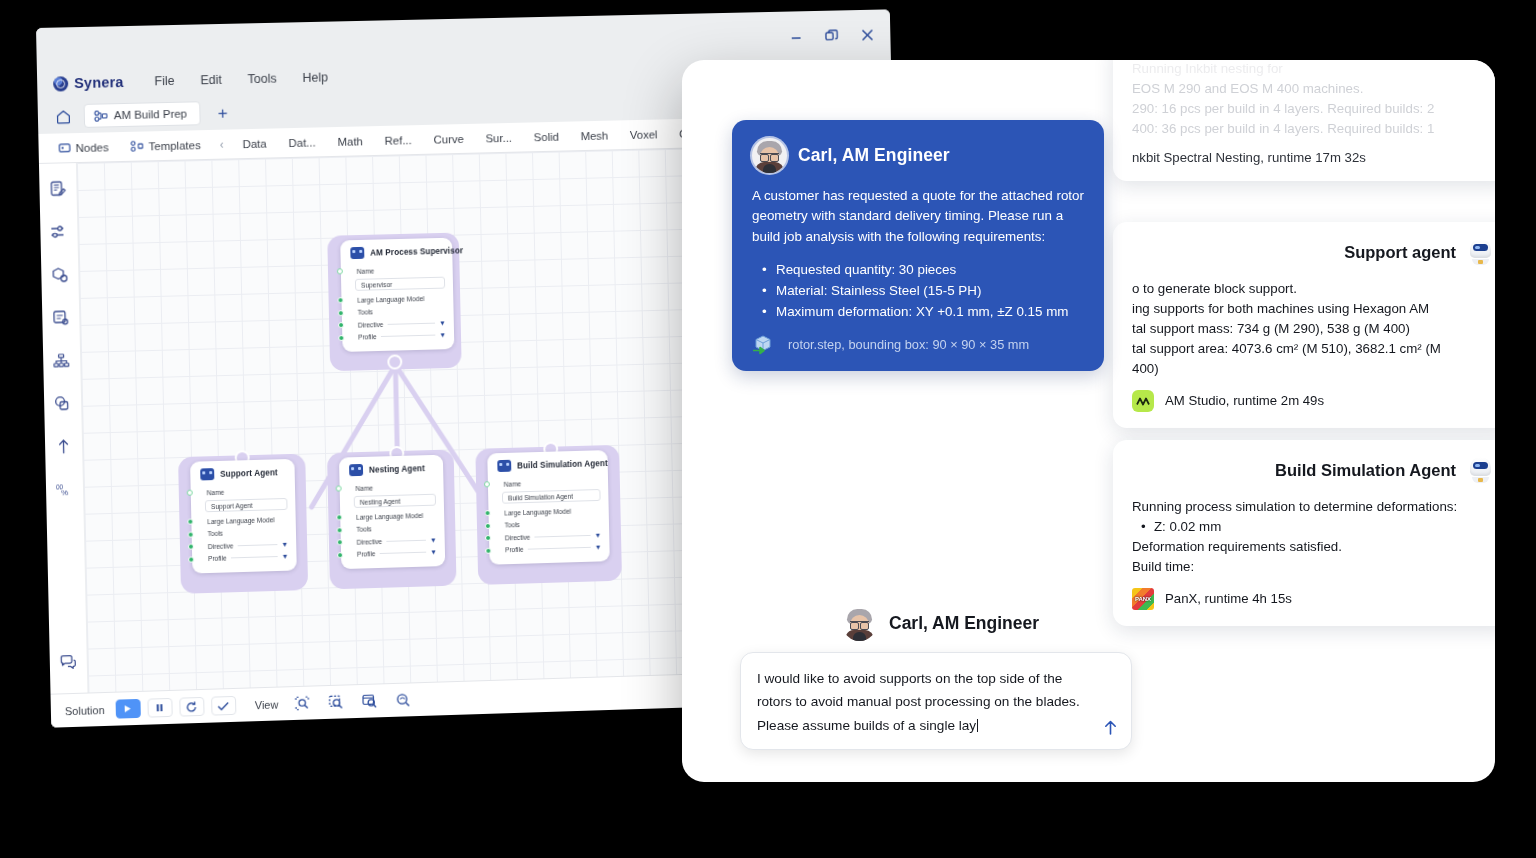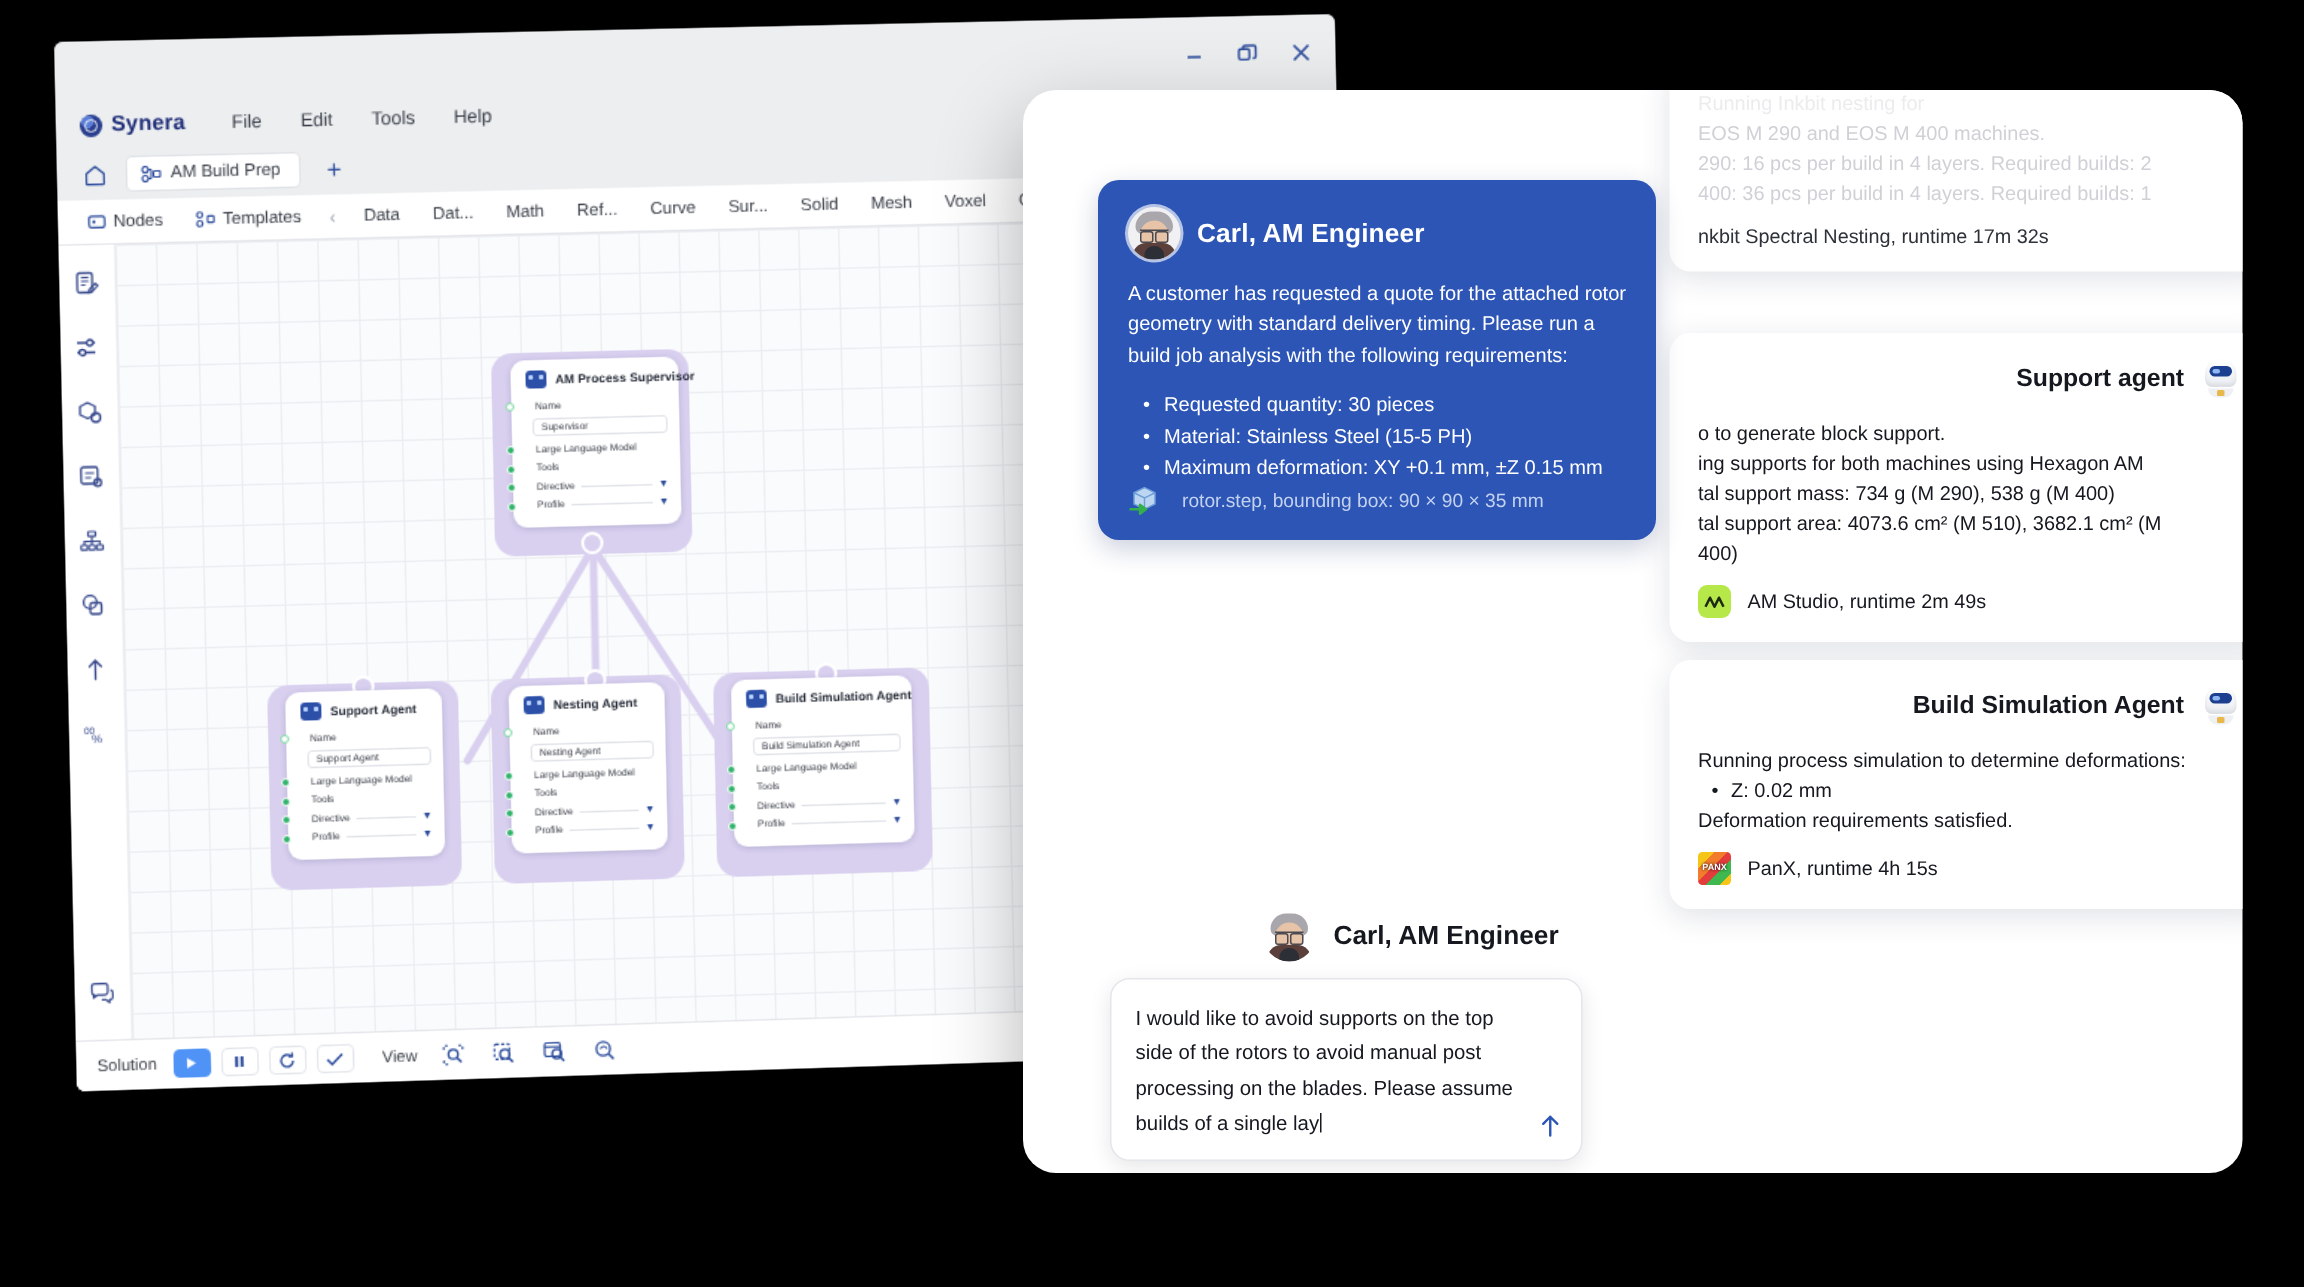--- a/index.html
+++ b/index.html
@@ -127,33 +127,33 @@
   }
   .av-hair{position:absolute;left:5px;top:3px;width:25px;height:15px;border-radius:13px 13px 6px 6px;background:#a9a6ac;}
   .av-face{position:absolute;left:8px;top:9px;width:19px;height:19px;border-radius:50%;background:#e7c3a8;}
   .av-glass{position:absolute;left:8px;top:15px;width:19px;height:6px;border-top:1.5px solid #4a4a52;}
   .av-glass:before,.av-glass:after{content:"";position:absolute;top:0px;width:7px;height:5.5px;border:1.4px solid #4a4a52;border-radius:2px;}
   .av-glass:before{left:0;} .av-glass:after{right:0;}
   .av-body{position:absolute;left:3px;bottom:0;width:29px;height:11px;border-radius:9px 9px 0 0;background:#5a3f3a;}
   .av-neck{position:absolute;left:11px;bottom:0;width:13px;height:9px;border-radius:6px 6px 0 0;background:#2d2f36;}
   .bub-name{ font-size:17.5px;font-weight:700;letter-spacing:.1px; }
   .bub-p{ font-size:13.4px;line-height:1.52;margin-bottom:12px; }
-  .bub-ul{ list-style:none;}
+  .bub-ul{ list-style:none;margin-bottom:11px; }
   .bub-ul li{ font-size:13.4px;line-height:1.57;padding-left:24px;position:relative; }
   .bub-ul li:before{content:"•";position:absolute;left:10px;}
   .attach{ display:flex;align-items:center;gap:11px; }
   .attach-ico{ width:25px;height:22px;flex:none;position:relative; }
   .attach-txt{ font-size:12.8px;color:#c3d2ef; }
 
   .user-hd{ position:absolute;left:160px;top:546px;display:flex;align-items:center;gap:12px; }
   .user-hd .avatar{ box-shadow:none;background:transparent; }
   .user-name{ font-size:17.5px;font-weight:700;color:#15181f; }
 
   .composer{
-    position:absolute;left:58px;top:592px;width:315px;
+    position:absolute;left:58px;top:592px;width:392px;
     background:#fff;border:1px solid #e3e6eb;border-radius:13px;
     box-shadow:0 4px 14px rgba(0,0,0,.10);
     padding:14px 16px 12px 16px;
   }
   .composer-txt{ font-size:13.6px;line-height:1.72;color:#15181f;padding-right:22px; }
   .caret{ display:inline-block;width:1px;height:13px;background:#15181f;vertical-align:-2px;margin-left:1px;}
   .send-btn{ position:absolute;right:13px;bottom:10px;color:#2c55b6;font-size:16px;line-height:1; }
 
   
   .card{
@@ -585,20 +585,21 @@
           <div class="dome"></div>
             <div class="visor"></div>
             <div class="base"></div>
         </div>
       </div>
       <div class="card-p">Running process simulation to determine deformations:</div>
       <ul class="card-ul">
         <li>Z: 0.02 mm</li>
       </ul>
       <div class="card-p">Deformation requirements satisfied.</div>
+      <div class="card-p">Build time:</div>
       <div class="tool-row">
         <div class="tool-badge" style="background:linear-gradient(135deg,#f5c518 0 25%,#f27c2c 25% 45%,#e23c3c 45% 62%,#3fb84f 62% 82%,#f5c518 82% 100%);border-radius:3px;">
           <span style="font-size:6px;color:#fff;text-shadow:0 0 2px #000;">PANX</span>
         </div>
         <div class="tool-txt">PanX, runtime 4h 15s</div>
       </div>
     </div>
   </div>
 
   <div class="chat-left">

